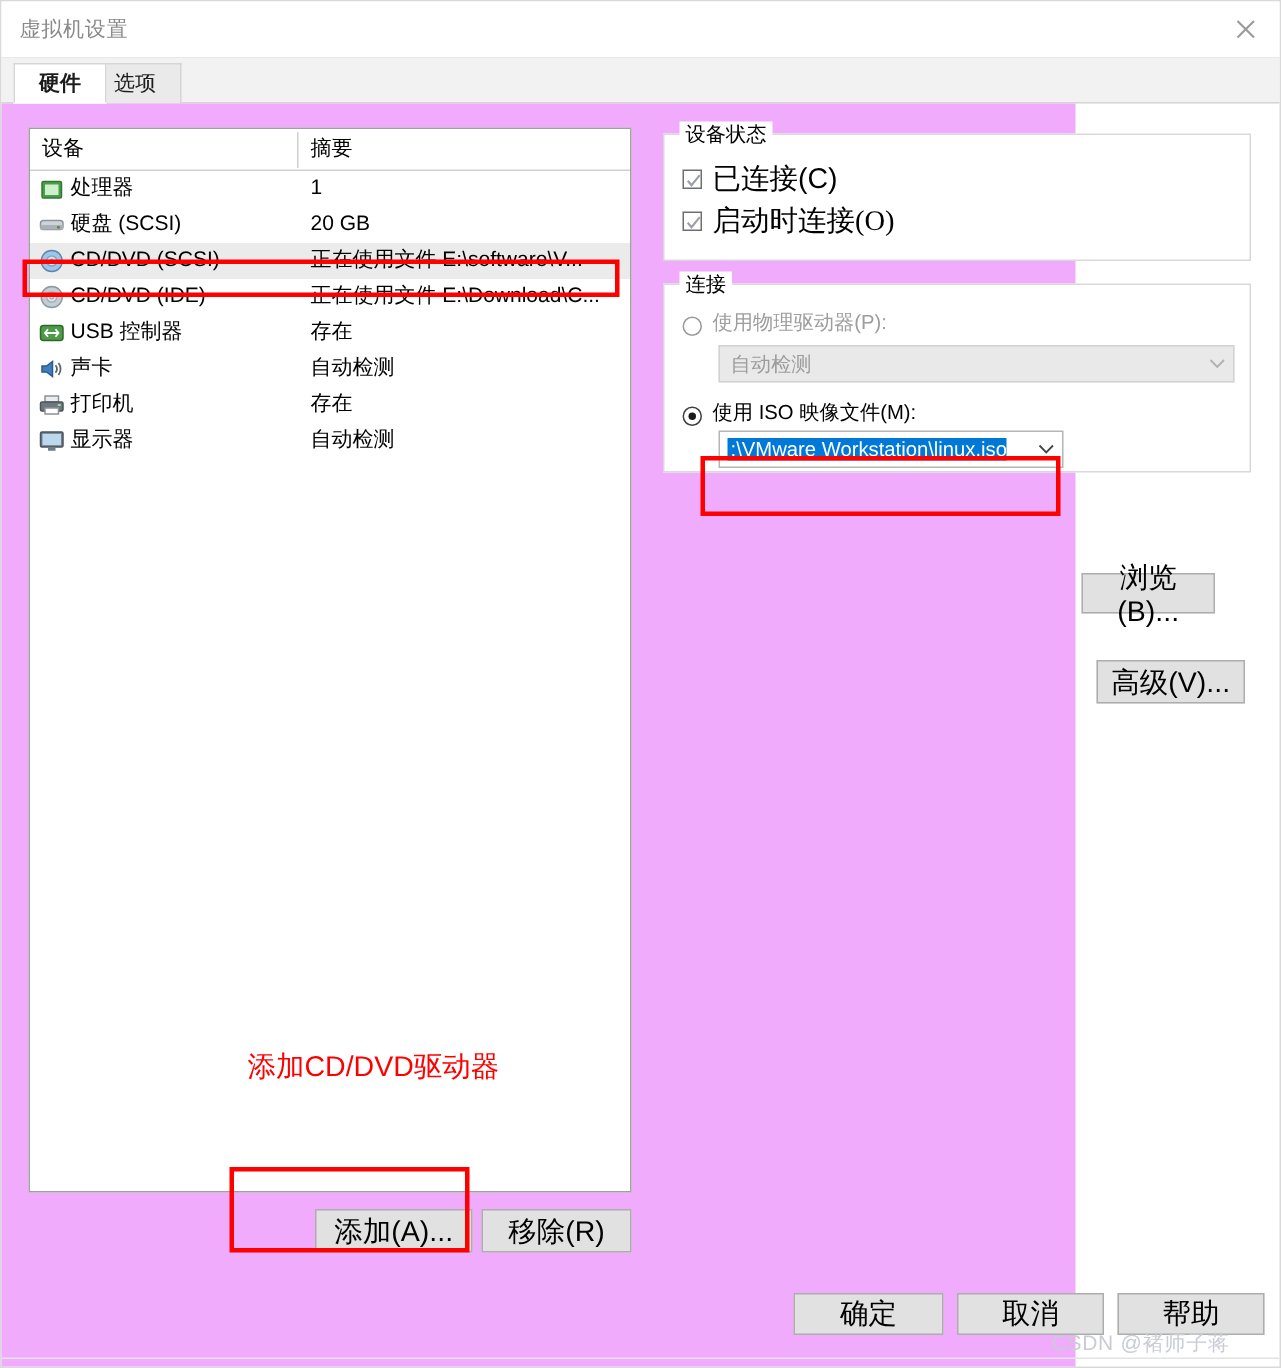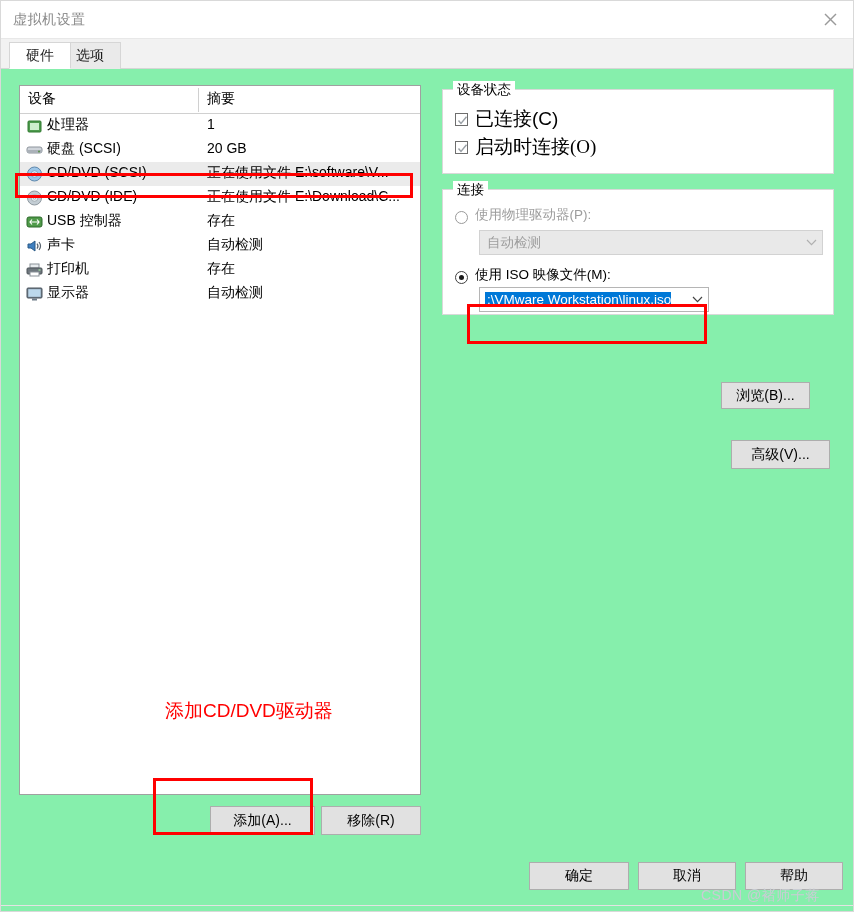--- a/index.html
+++ b/index.html
@@ -52,28 +52,28 @@
     border: 1px solid #d6d6d6;
     border-bottom: none;
     cursor: pointer;
     background: #eaeaea;
   }
   .tab.active {
     background: #ffffff;
     border-bottom: 1px solid #ffffff;
     z-index: 2;
   }
-  #tab0 { left: 8px; }
+  #tab0 { left: 8px; font-weight: bold; }
   #tab1 { left: 58px; }
 
   
   .body-area {
     position: absolute; left: 0; top: 68px;
-    width: 852px; height: 842px;
-    background: #86efac;
+    width: 716px; height: 842px;
+    background: #f0abfc;
   }
 
   
   .device-panel {
     position: absolute; left: 18px; top: 16px;
     width: 402px; height: 710px;
     border: 1px solid #a0a0a0;
     background: #ffffff;
     overflow: hidden;
   }
@@ -118,21 +118,21 @@
   .annot-text {
     position: absolute; left: 145px; top: 612px;
     font-size: 19px; color: #ff0000;
     white-space: nowrap;
   }
 
   
   .btn {
     border: 1px solid #adadad;
     background: #e1e1e1;
-    font-size: 14px; color: #000;
+    font-size: 19px; color: #000;
     display: flex; align-items: center; justify-content: center;
     cursor: pointer;
     font-family: "Liberation Sans", "DejaVu Sans", sans-serif;
   }
   #btn-add    { position: absolute; left: 209px; top: 737px; width: 105px; height: 29px; }
   #btn-remove { position: absolute; left: 320px; top: 737px; width: 100px; height: 29px; }
 
   
   .groupbox {
     position: absolute;

